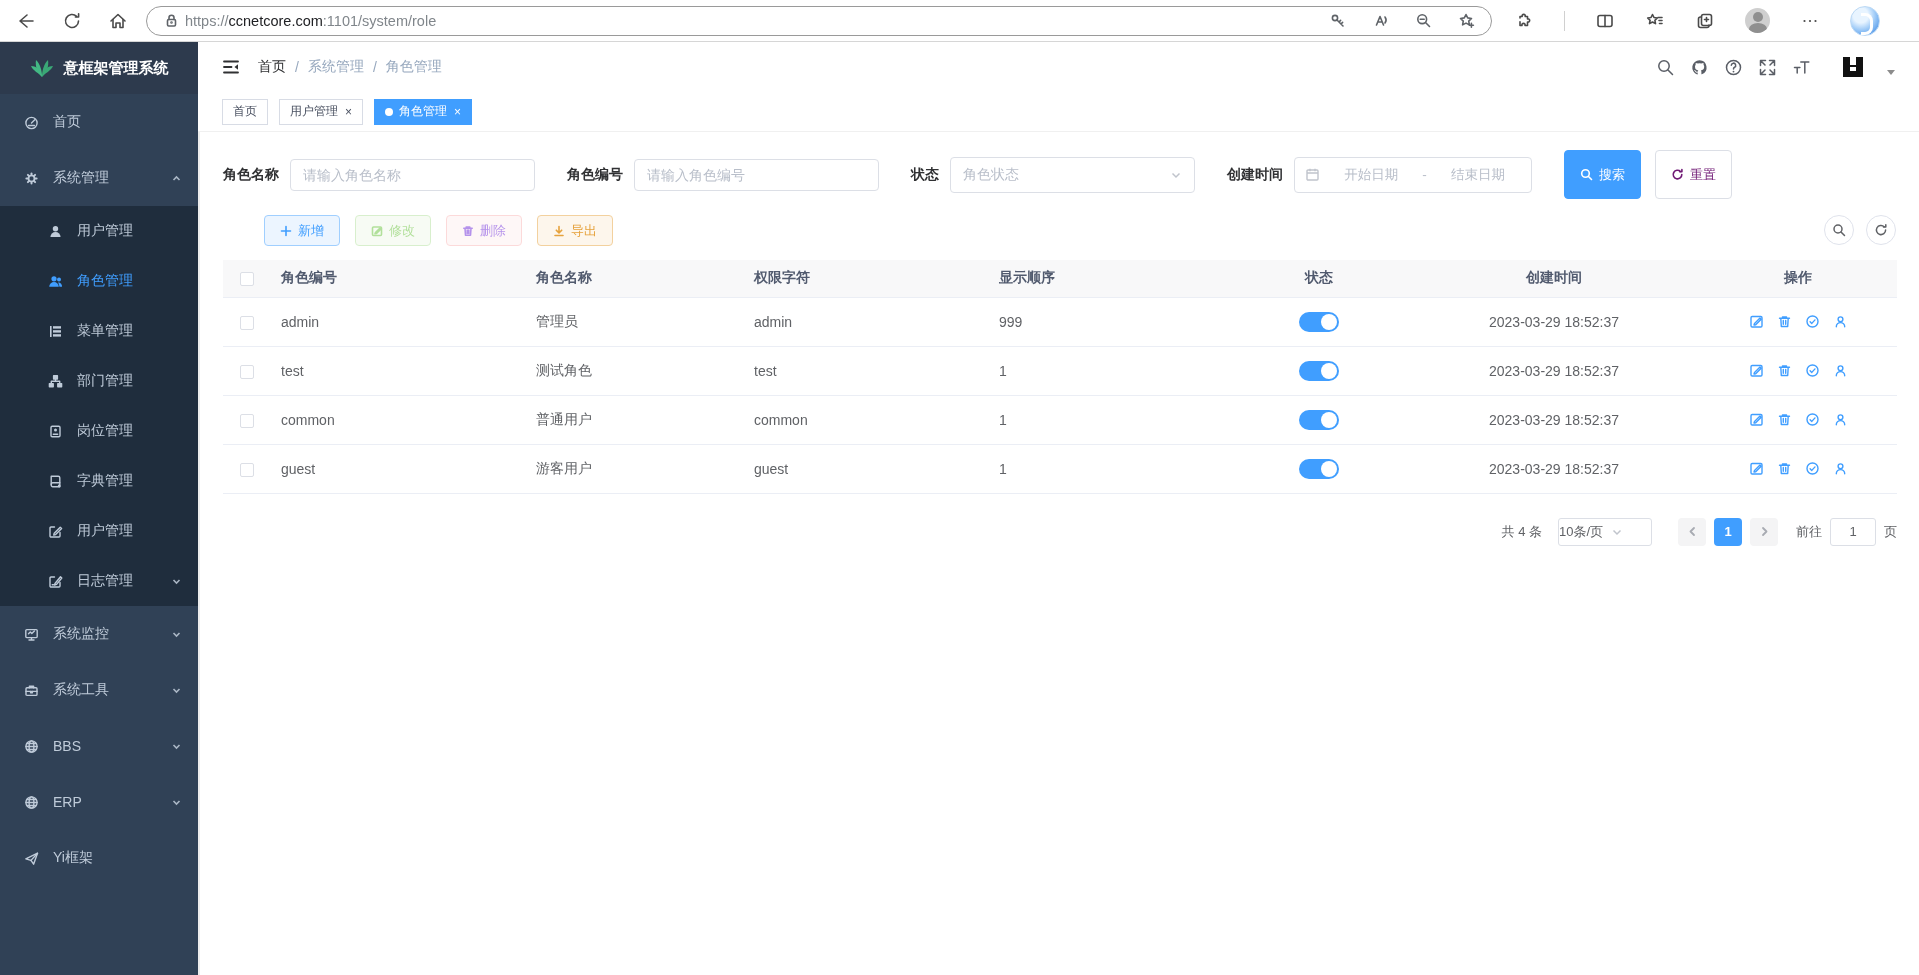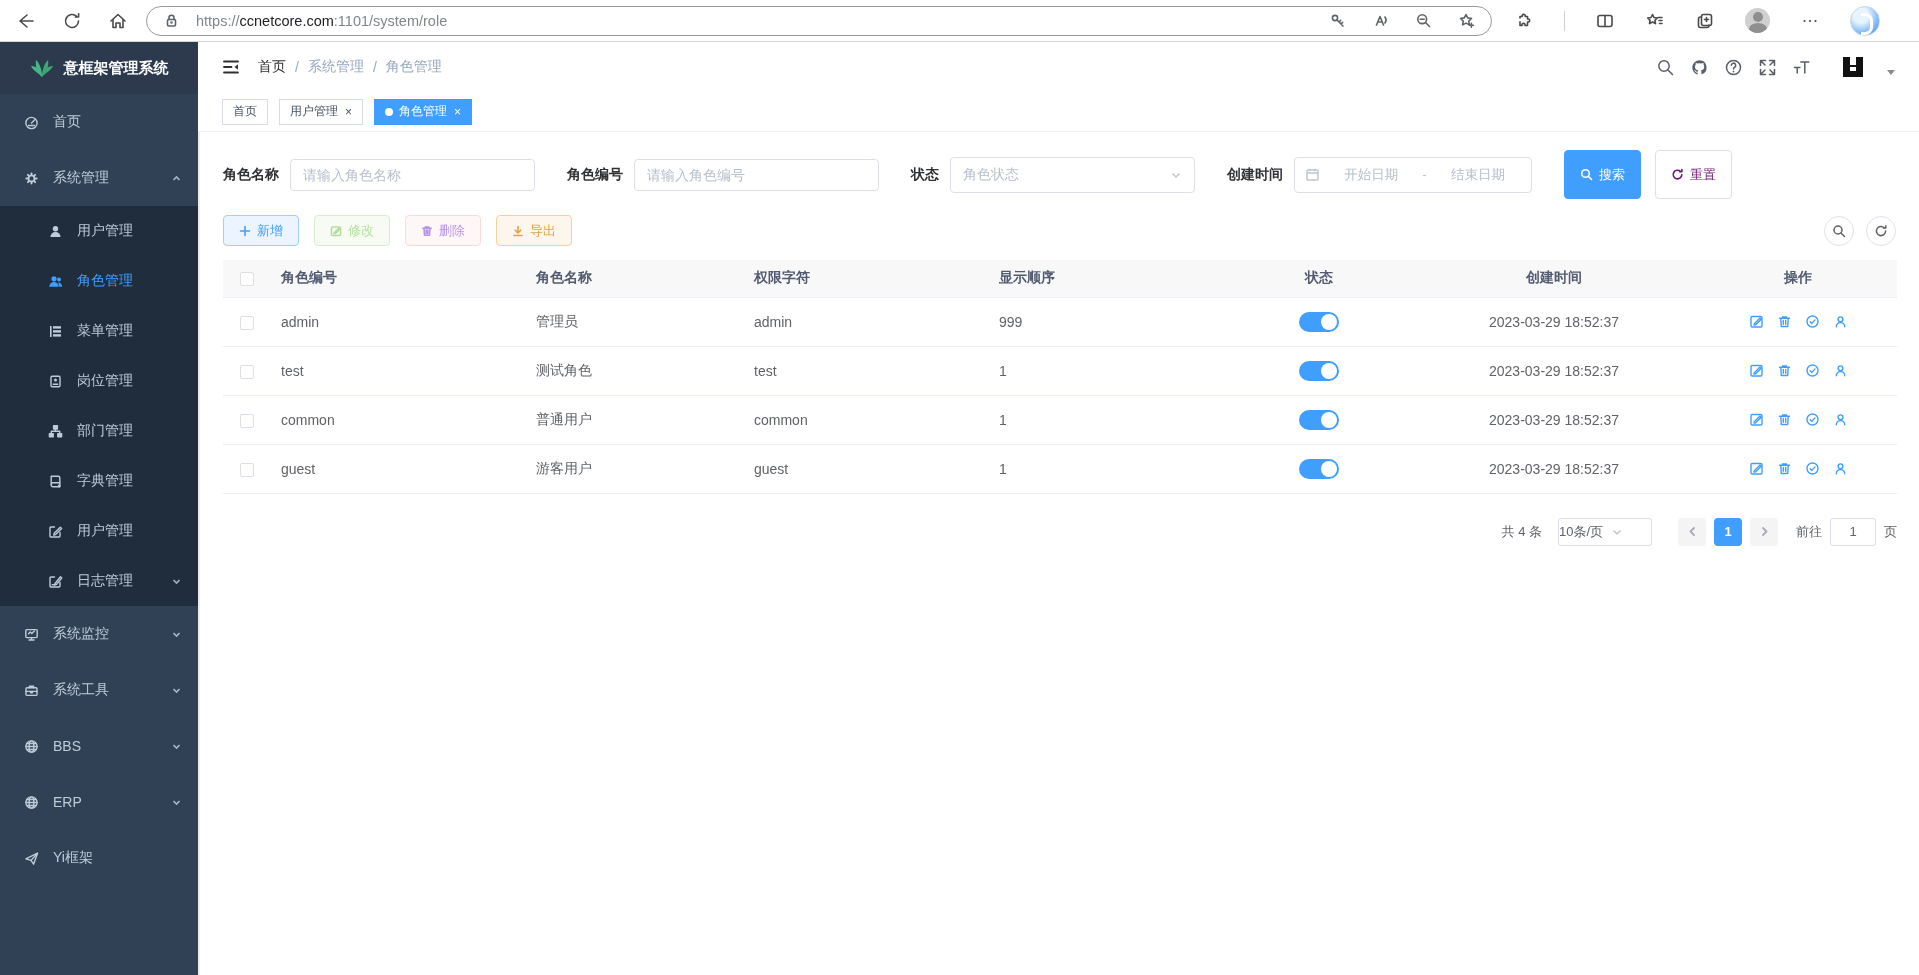--- a/index.html
+++ b/index.html
@@ -8,21 +8,21 @@
 
   
   .browser { height:42px; background:#fff; border-bottom:1px solid #d6d6d6;
     display:flex; align-items:center; padding:0 14px 0 16px; }
   .bicon { width:20px; height:20px; stroke:#4a4a4a; fill:none; stroke-width:1.6;
     stroke-linecap:round; stroke-linejoin:round; flex:none; }
   .bnav { display:flex; align-items:center; gap:26px; margin-right:18px; }
   .urlbar { width:1346px; height:30px; border:1px solid #9a9a9a; border-radius:15px;
     display:flex; align-items:center; padding:0 16px; background:#fff; }
   .urlbar .bicon { width:17px; height:17px; stroke:#5f6368; }
-  .urltext { flex:1; margin-left:16px; font-size:14.5px; color:#80868b; white-space:nowrap; overflow:hidden; }
+  .urltext { flex:1; margin-left:5px; font-size:14.5px; color:#80868b; white-space:nowrap; overflow:hidden; }
   .urltext b { color:#202124; font-weight:400; }
   .url-right { display:flex; align-items:center; gap:26px; }
   .chrome-right { display:flex; align-items:center; gap:30px; margin-left:22px; }
   .chrome-right .bicon { stroke:#4a4a4a; }
   .vdiv { width:1px; height:20px; background:#d0d0d0; }
   .avatar-chip { width:25px; height:25px; border-radius:50%; background:#cfcfcf;
     position:relative; overflow:hidden; }
   .avatar-chip::before { content:""; position:absolute; left:7.5px; top:4px; width:10px; height:10px;
     border-radius:50%; background:#8f8f8f; }
   .avatar-chip::after { content:""; position:absolute; left:3.5px; top:15px; width:18px; height:12px;
@@ -93,21 +93,21 @@
   .btn { height:49px; border-radius:4px; border:1px solid transparent; font-size:13px;
     display:inline-flex; align-items:center; gap:6px; padding:0 15px; cursor:pointer;
     font-family:inherit; white-space:nowrap; }
   .btn svg { width:13px; height:13px; stroke:currentColor; fill:none; stroke-width:1.6;
     stroke-linecap:round; stroke-linejoin:round; }
   .btn-primary { background:#409eff; border-color:#409eff; color:#fff; }
   .btn-plain { background:#fff; border-color:#dcdfe6; color:#701a75; }
   .filters .btn + .btn { margin-left:14px; }
 
   
-  .toolbar { display:flex; align-items:flex-end; margin-top:16px; }
+  .toolbar { display:flex; align-items:flex-start; margin-top:16px;margin-left:41px; }
   .tbtn { height:31px; border-radius:4px; font-size:13px; display:inline-flex; align-items:center;
     gap:6px; padding:0 15px; cursor:pointer; border:1px solid; margin-right:15px;
     font-family:inherit; }
   .tbtn svg { width:12px; height:12px; stroke:currentColor; fill:none; stroke-width:1.6;
     stroke-linecap:round; stroke-linejoin:round; }
   .tbtn-add { color:#409eff; background:#ecf5ff; border-color:#a0cfff; }
   .tbtn-edit { color:#67c23a; background:#f0f9eb; border-color:#b3e19d; }
   .tbtn-del { color:#6d28d9; background:#fef0f0; border-color:#fab6b6; }
   .tbtn-exp { color:#e6a23c; background:#fdf6ec; border-color:#f3d19e; }
   .is-disabled { opacity:.5; cursor:not-allowed; }
@@ -283,34 +283,34 @@
         <svg class="micon fillicon" viewBox="0 0 15 15">
             <rect x="2" y="2" width="1.6" height="11"></rect>
             <rect x="5" y="2.2" width="8" height="2.4"></rect>
             <rect x="5" y="6.2" width="8" height="2.4"></rect>
             <rect x="5" y="10.2" width="8" height="2.4"></rect>
           </svg>
         <span class="label-txt">菜单管理</span>
       </div>
       <div class="smi">
         <svg class="micon" viewBox="0 0 15 15">
-            <rect x="3" y="2.3" width="9" height="10.4" rx="1.2"></rect>
-            <circle cx="7.5" cy="6" r="1.5" fill="currentColor" stroke="none"></circle>
-            <path d="M5.3 10.3 h4.4"></path>
-          </svg>
-        <span class="label-txt">岗位管理</span>
-      </div>
-      <div class="smi">
-        <svg class="micon" viewBox="0 0 15 15">
             <rect x="5.6" y="1.8" width="3.8" height="3.2" fill="currentColor"></rect>
             <rect x="1.4" y="9.6" width="3.8" height="3.2" fill="currentColor"></rect>
             <rect x="9.8" y="9.6" width="3.8" height="3.2" fill="currentColor"></rect>
             <path d="M7.5 5 v2.2 M3.3 9.6 V7.2 h8.4 v2.4"></path>
           </svg>
         <span class="label-txt">部门管理</span>
+      </div>
+      <div class="smi">
+        <svg class="micon" viewBox="0 0 15 15">
+            <rect x="3" y="2.3" width="9" height="10.4" rx="1.2"></rect>
+            <circle cx="7.5" cy="6" r="1.5" fill="currentColor" stroke="none"></circle>
+            <path d="M5.3 10.3 h4.4"></path>
+          </svg>
+        <span class="label-txt">岗位管理</span>
       </div>
       <div class="smi">
         <svg class="micon" viewBox="0 0 15 15">
             <path d="M3.2 2.2 h7 a1.6 1.6 0 0 1 1.6 1.6 v8.9 h-7 a1.6 1.6 0 0 1-1.6-1.6 z"></path>
             <path d="M3.2 10.3 a1.6 1.6 0 0 1 1.6-1.5 h7"></path>
             <circle cx="11.2" cy="12" r="1.4" fill="currentColor" stroke="none"></circle>
           </svg>
         <span class="label-txt">字典管理</span>
       </div>
       <div class="smi">

